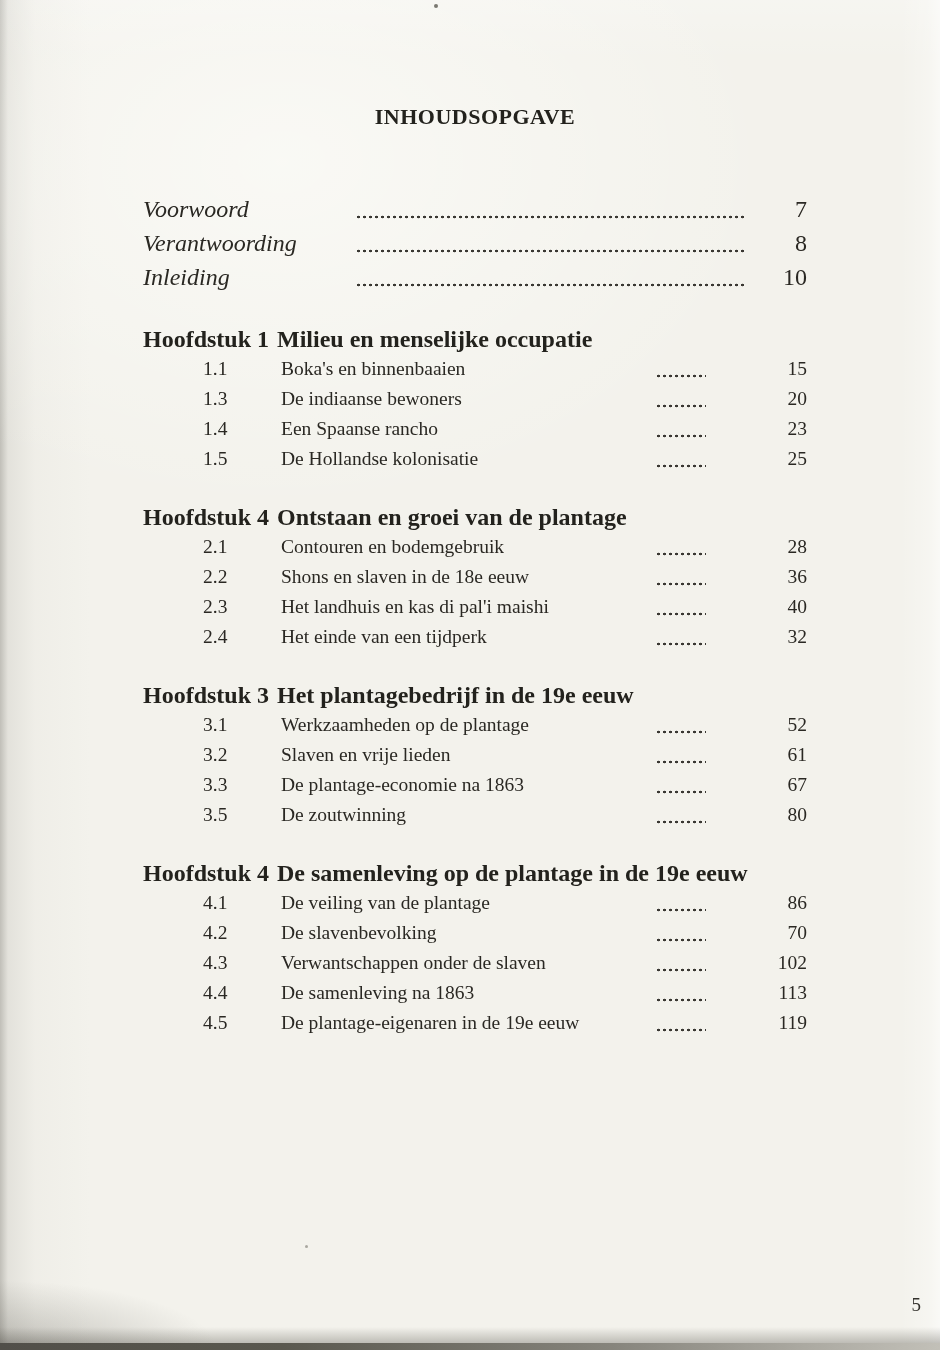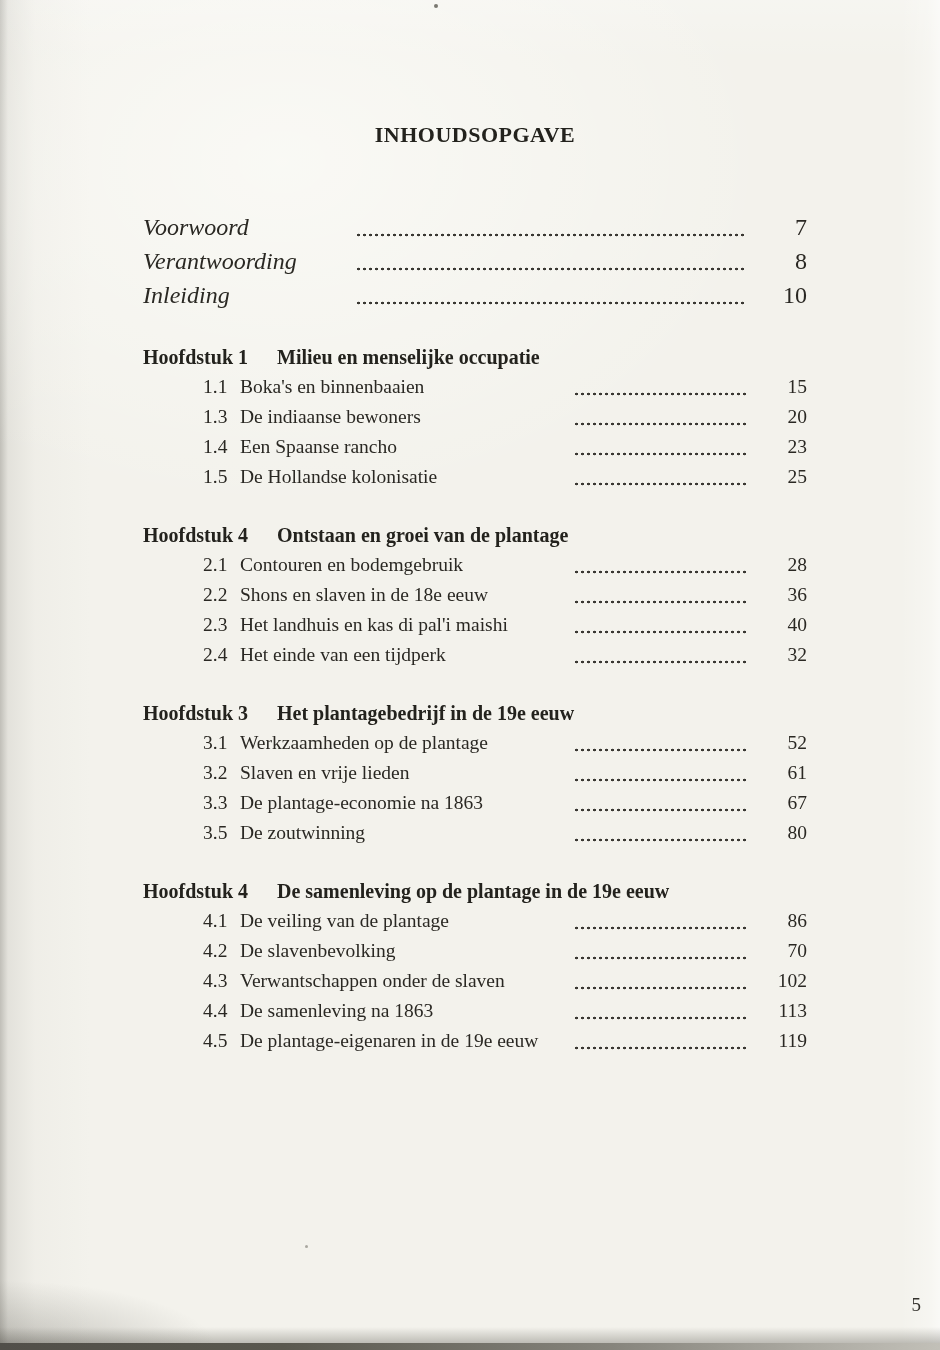--- a/index.html
+++ b/index.html
@@ -32,21 +32,21 @@
   }
   .speck {
     position: absolute; width: 4px; height: 4px; border-radius: 50%;
     background: rgba(90,88,80,0.8);
   }
   .speck-top { left: 434px; top: 4px; }
   .speck-bottom { left: 305px; top: 1245px; width: 3px; height: 3px; background: rgba(120,118,110,0.6); }
 
   
   .content {
-    position: absolute; left: 143px; top: 122px; width: 664px;
+    position: absolute; left: 143px; top: 104px; width: 664px;
   }
   .doc-title {
     text-align: center;
     font-size: 22px; font-weight: bold;
     letter-spacing: 0.5px;
     line-height: 26px;
     color: #23221d;
   }
 
   .front-matter { margin-top: 62px; }
@@ -56,28 +56,28 @@
   }
   .fm-title {
     flex: 0 0 auto; min-width: 212px;
     font-style: italic;
   }
 
   .chapters { margin-top: 30px; }
   .chapter + .chapter { margin-top: 28px; }
   .ch-heading {
     display: flex; height: 30px; line-height: 30px;
-    font-weight: bold; font-size: 20px; color: #23221d;
+    font-weight: bold; font-size: 24px; color: #23221d;
   }
   .ch-label { flex: 0 0 auto; width: 134px; }
 
   .entry {
     display: flex; align-items: baseline;
     height: 30px; line-height: 30px;
-    padding-left: 60px; font-size: 19.5px;
+    padding-left: 60px; font-size: 19.5px; gap: 41px;
   }
   .entry-num { flex: 0 0 auto; width: 37px; }
   .entry-title { flex: 0 0 auto; min-width: 329px; padding-right: 4px; }
 
   .leader {
     flex: 1 1 auto;
     align-self: flex-end;
     height: 4px;
     margin: 0 14px 7px 2px;
     background-image: radial-gradient(circle at 1.5px 2px, #3a3833 1.15px, rgba(58,56,51,0) 1.6px);

